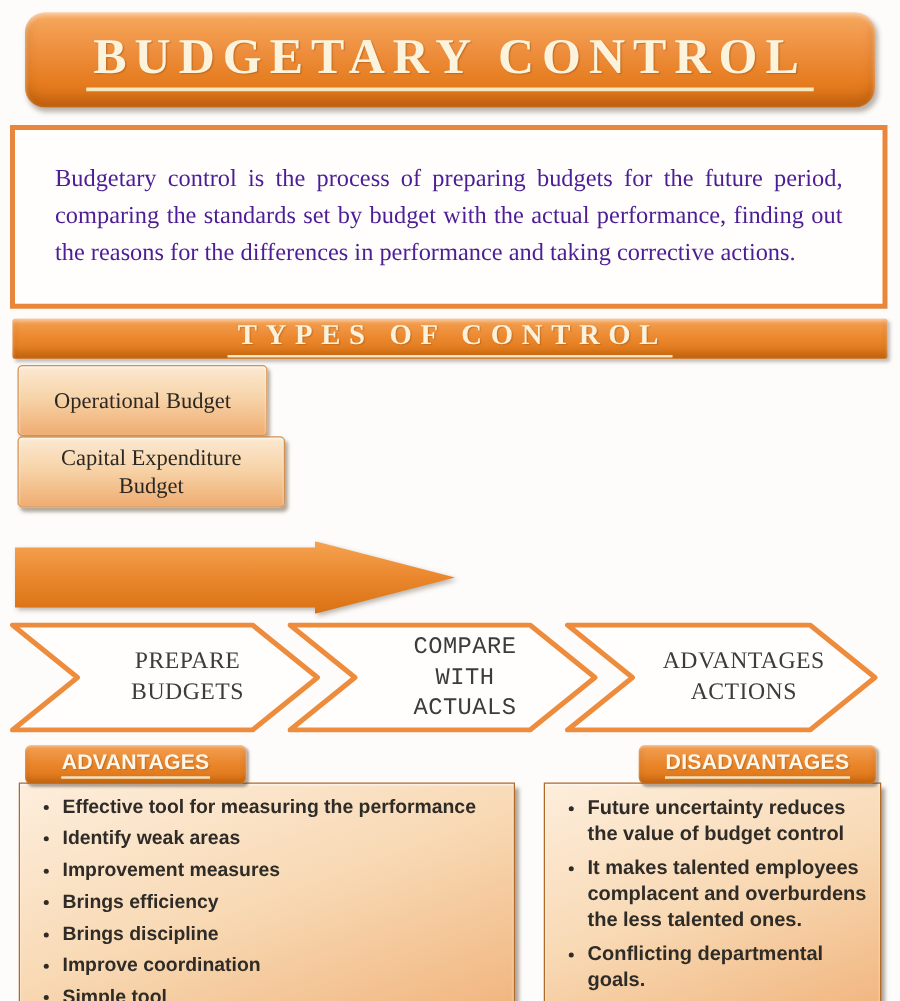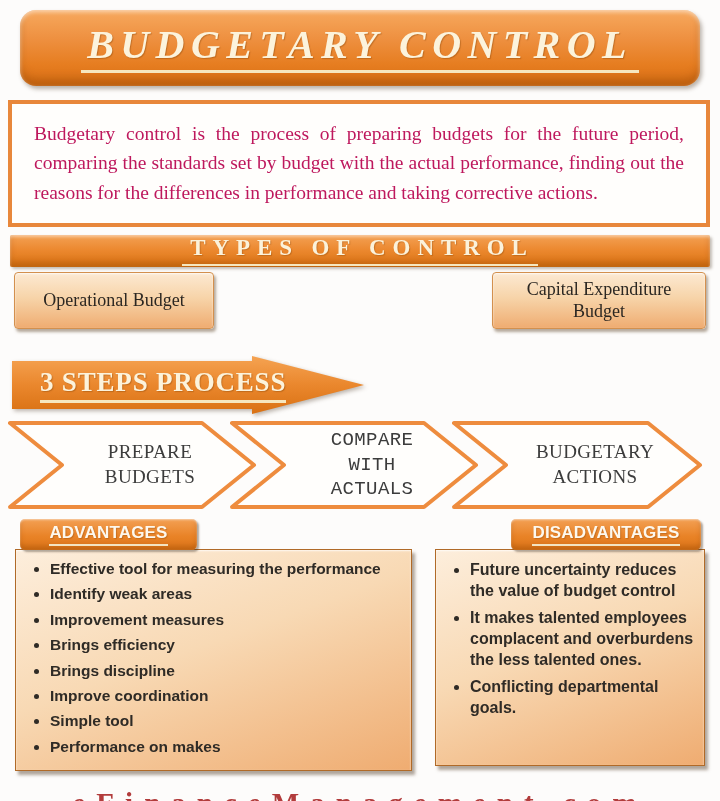--- a/index.html
+++ b/index.html
@@ -11,44 +11,43 @@
   .title-banner{
     margin:10px 20px 0 20px;height:76px;border-radius:16px;
     background:linear-gradient(180deg,#f7a95e 0%,#ee9040 38%,#e67d20 72%,#d96f15 100%);
     box-shadow:inset 0 2px 4px rgba(255,255,255,.55), inset 0 -7px 9px rgba(140,65,0,.38), 2px 3px 4px rgba(60,40,20,.35);
     display:flex;align-items:center;justify-content:center;
   }
   .title-banner span{
     font-size:40px;font-weight:bold;letter-spacing:.16em;color:#fcf3dc;
     border-bottom:3px solid #f6e7bf;padding:0 6px 4px 6px;line-height:1.05;
     text-shadow:1px 1px 1px rgba(120,60,0,.35);
-    font-style:italic;
   }
   
   .desc-box{
     margin:14px 10px 0 8px;border:4px solid #e8873b;background:#fffefc;
     padding:9px 16px 10px 16px;
   }
   .desc-box p{
-    margin:6px;font-size:19.5px;line-height:1.5;color:#be185d;text-align:justify;
+    margin:16px;font-size:19.5px;line-height:1.5;color:#4c1d95;text-align:justify;
   }
   
   .types-banner{
     margin:8px 10px 0 10px;height:32px;border-radius:2px;
     background:linear-gradient(180deg,#f4a154 0%,#ec8930 45%,#e07a1c 80%,#d87314 100%);
     box-shadow:inset 0 2px 3px rgba(255,255,255,.45), inset 0 -5px 6px rgba(140,65,0,.32), 2px 2px 3px rgba(60,40,20,.3);
     display:flex;align-items:center;justify-content:center;
   }
   .types-banner span{
     font-size:23px;font-weight:bold;letter-spacing:.30em;color:#fbf2db;
     border-bottom:2px solid #f6e7bf;padding:0 4px 3px 8px;
     text-shadow:1px 1px 1px rgba(120,60,0,.3);
   }
   .types-row{
-    margin:5px 14px 0 14px;display:flex;justify-content:space-between;
+    margin:5px 14px 0 14px;display:flex;justify-content:space-between;flex-direction:column;
   }
   .type-box{
     height:57px;border:1px solid #d3904e;border-radius:4px;box-sizing:border-box;
     background:linear-gradient(180deg,#fce9d2 0%,#f7d4a9 45%,#efac71 100%);
     box-shadow:inset 0 1px 2px rgba(255,255,255,.8), 2px 3px 3px rgba(110,85,60,.5);
     display:flex;align-items:center;justify-content:center;text-align:center;
     font-size:18px;color:#2b2722;line-height:1.25;padding:2px 14px;
   }
   .type-box.b1{width:200px;}
   .type-box.b2{width:198px;}
@@ -143,21 +142,20 @@
     <svg width="360" height="58" viewBox="0 0 360 58">
       <defs>
         <linearGradient id="ag" x1="0" y1="0" x2="0" y2="1">
           <stop offset="0" stop-color="#f5a352"></stop>
           <stop offset="0.5" stop-color="#ea872d"></stop>
           <stop offset="1" stop-color="#d97113"></stop>
         </linearGradient>
       </defs>
       <polygon points="0,5 240,5 240,0 352,29 240,58 240,53 0,53" fill="url(#ag)"></polygon>
     </svg>
-    <span class="label">3 STEPS PROCESS</span>
   </div>
 
   <div class="chevrons">
     <div class="chev c1">
       <svg width="250" height="88" viewBox="0 0 250 88">
         <polygon points="2,2 194,2 246,44 194,86 2,86 54,44" fill="#fffefc" stroke="#ee8c3e" stroke-width="4" stroke-linejoin="round"></polygon>
       </svg>
       <div class="txt">
           <div>PREPARE BUDGETS</div>
         </div>
@@ -168,21 +166,21 @@
       </svg>
       <div class="txt">
           <div>COMPARE WITH ACTUALS</div>
         </div>
     </div>
     <div class="chev c3">
       <svg width="252" height="88" viewBox="0 0 252 88">
         <polygon points="2,2 196,2 248,44 196,86 2,86 54,44" fill="#fffefc" stroke="#ee8c3e" stroke-width="4" stroke-linejoin="round"></polygon>
       </svg>
       <div class="txt">
-          <div>BUDGETARY ACTIONS</div>
+          <div>ADVANTAGES ACTIONS</div>
         </div>
     </div>
   </div>
 
   <div class="lists-row">
     <div class="col-left">
       <div class="list-header hdr-adv">
         <span>ADVANTAGES</span>
       </div>
       <div class="list-box">

